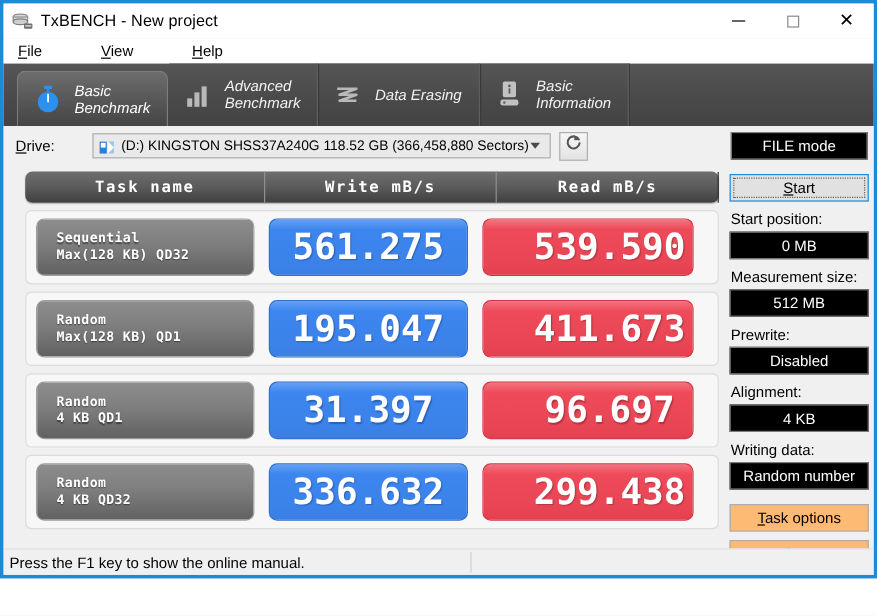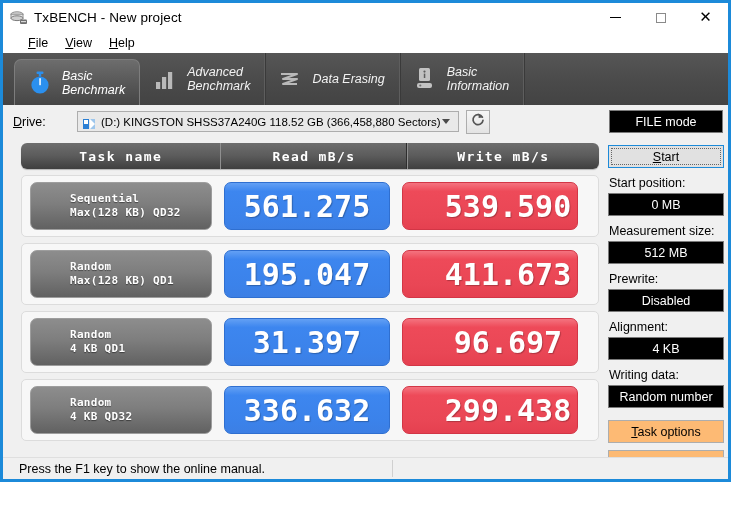--- a/index.html
+++ b/index.html
@@ -33,21 +33,21 @@
     width:45px;height:29px;display:flex;align-items:center;justify-content:center;
     background:transparent;border:0;padding:0;cursor:default;
   }
   .winbtn .bar{width:11px;height:1.6px;background:#000;display:block;}
   .winbtn .sq{width:10px;height:10px;border:1.3px solid #8a8a8a;box-sizing:border-box;display:block;}
   .winbtn .xm{font-size:15px;line-height:1;color:#000;font-family:"DejaVu Sans",sans-serif;}
 
   
   .menubar{
     height:21px;background:#ffffff;display:flex;align-items:center;
-    padding-left:23px;flex:0 0 auto;
+    padding-left:10px;flex:0 0 auto;gap:32px;
   }
   .menu-item{
     font-size:12.5px;color:#000;padding:1px 9px 1px 2px;margin-right:6px;cursor:default;
   }
   .menu-item u{text-decoration:underline;}
 
   
   .tabstrip{
     height:52px;background:#4c4c4c;
     background:linear-gradient(180deg,#565656 0%,#4a4a4a 55%,#434343 100%);
@@ -125,21 +125,21 @@
   .row{
     margin-top:6px;height:62px;background:#f7f7f7;
     border:1px solid #dcdcdc;border-radius:5px;box-sizing:border-box;
     display:flex;align-items:center;padding:0 8px;
   }
   .chip-task{
     width:182px;height:48px;border-radius:7px;box-sizing:border-box;
     background:linear-gradient(180deg,#8d8d8d 0%,#7e7e7e 45%,#616161 100%);
     border:1px solid #9d9d9d;
     display:flex;flex-direction:column;justify-content:center;
-    padding-left:39px;color:#fff;
+    padding-left:16px;color:#fff;
     font-family:"DejaVu Sans Mono","Liberation Mono",monospace;
     font-size:11px;font-weight:bold;line-height:14px;letter-spacing:0.3px;
     text-shadow:0 1px 1px rgba(0,0,0,.45);
   }
   .chip-val{
     height:48px;border-radius:7px;box-sizing:border-box;
     display:flex;align-items:center;justify-content:center;
     color:#ffffff;
     font-family:"DejaVu Sans Mono","Liberation Mono",monospace;
     font-size:30px;font-weight:bold;letter-spacing:0px;
@@ -183,21 +183,21 @@
     cursor:default;
   }
   .gap{height:12px;}
   .gap-s{height:7px;}
 
   
   .statusbar{
     height:21px;background:#f0f0f0;border-top:1px solid #dfdfdf;
     display:flex;align-items:center;flex:0 0 auto;position:relative;
   }
-  .status-text{font-size:12.5px;color:#000;margin-left:16px;}
+  .status-text{font-size:12.5px;color:#000;margin-left:5px;}
   .status-div{position:absolute;left:389px;top:2px;bottom:2px;width:1px;background:#d0d0d0;}
 </style>
 </head>
 <body>
 
 <div class="window">
 
   <div class="titlebar">
     <span class="app-icon">
       <svg width="18" height="16" viewBox="0 0 18 16">
@@ -309,22 +309,22 @@
         </span>
       </div>
 
       <div class="filemode">FILE mode</div>
     </div>
 
     <div class="results">
 
       <div class="res-header">
         <div class="hc hc1">Task name</div>
+        <div class="hc hc3">Write mB/s</div>
         <div class="hc hc2">Read mB/s</div>
-        <div class="hc hc3">Write mB/s</div>
       </div>
 
       <div class="row">
         <div class="chip-task">
           <span>Sequential</span>
           <span>Max(128 KB) QD32</span>
         </div>
         <div class="chip-val chip-read">561.275</div>
         <div class="chip-val chip-write">539.590</div>
       </div>

